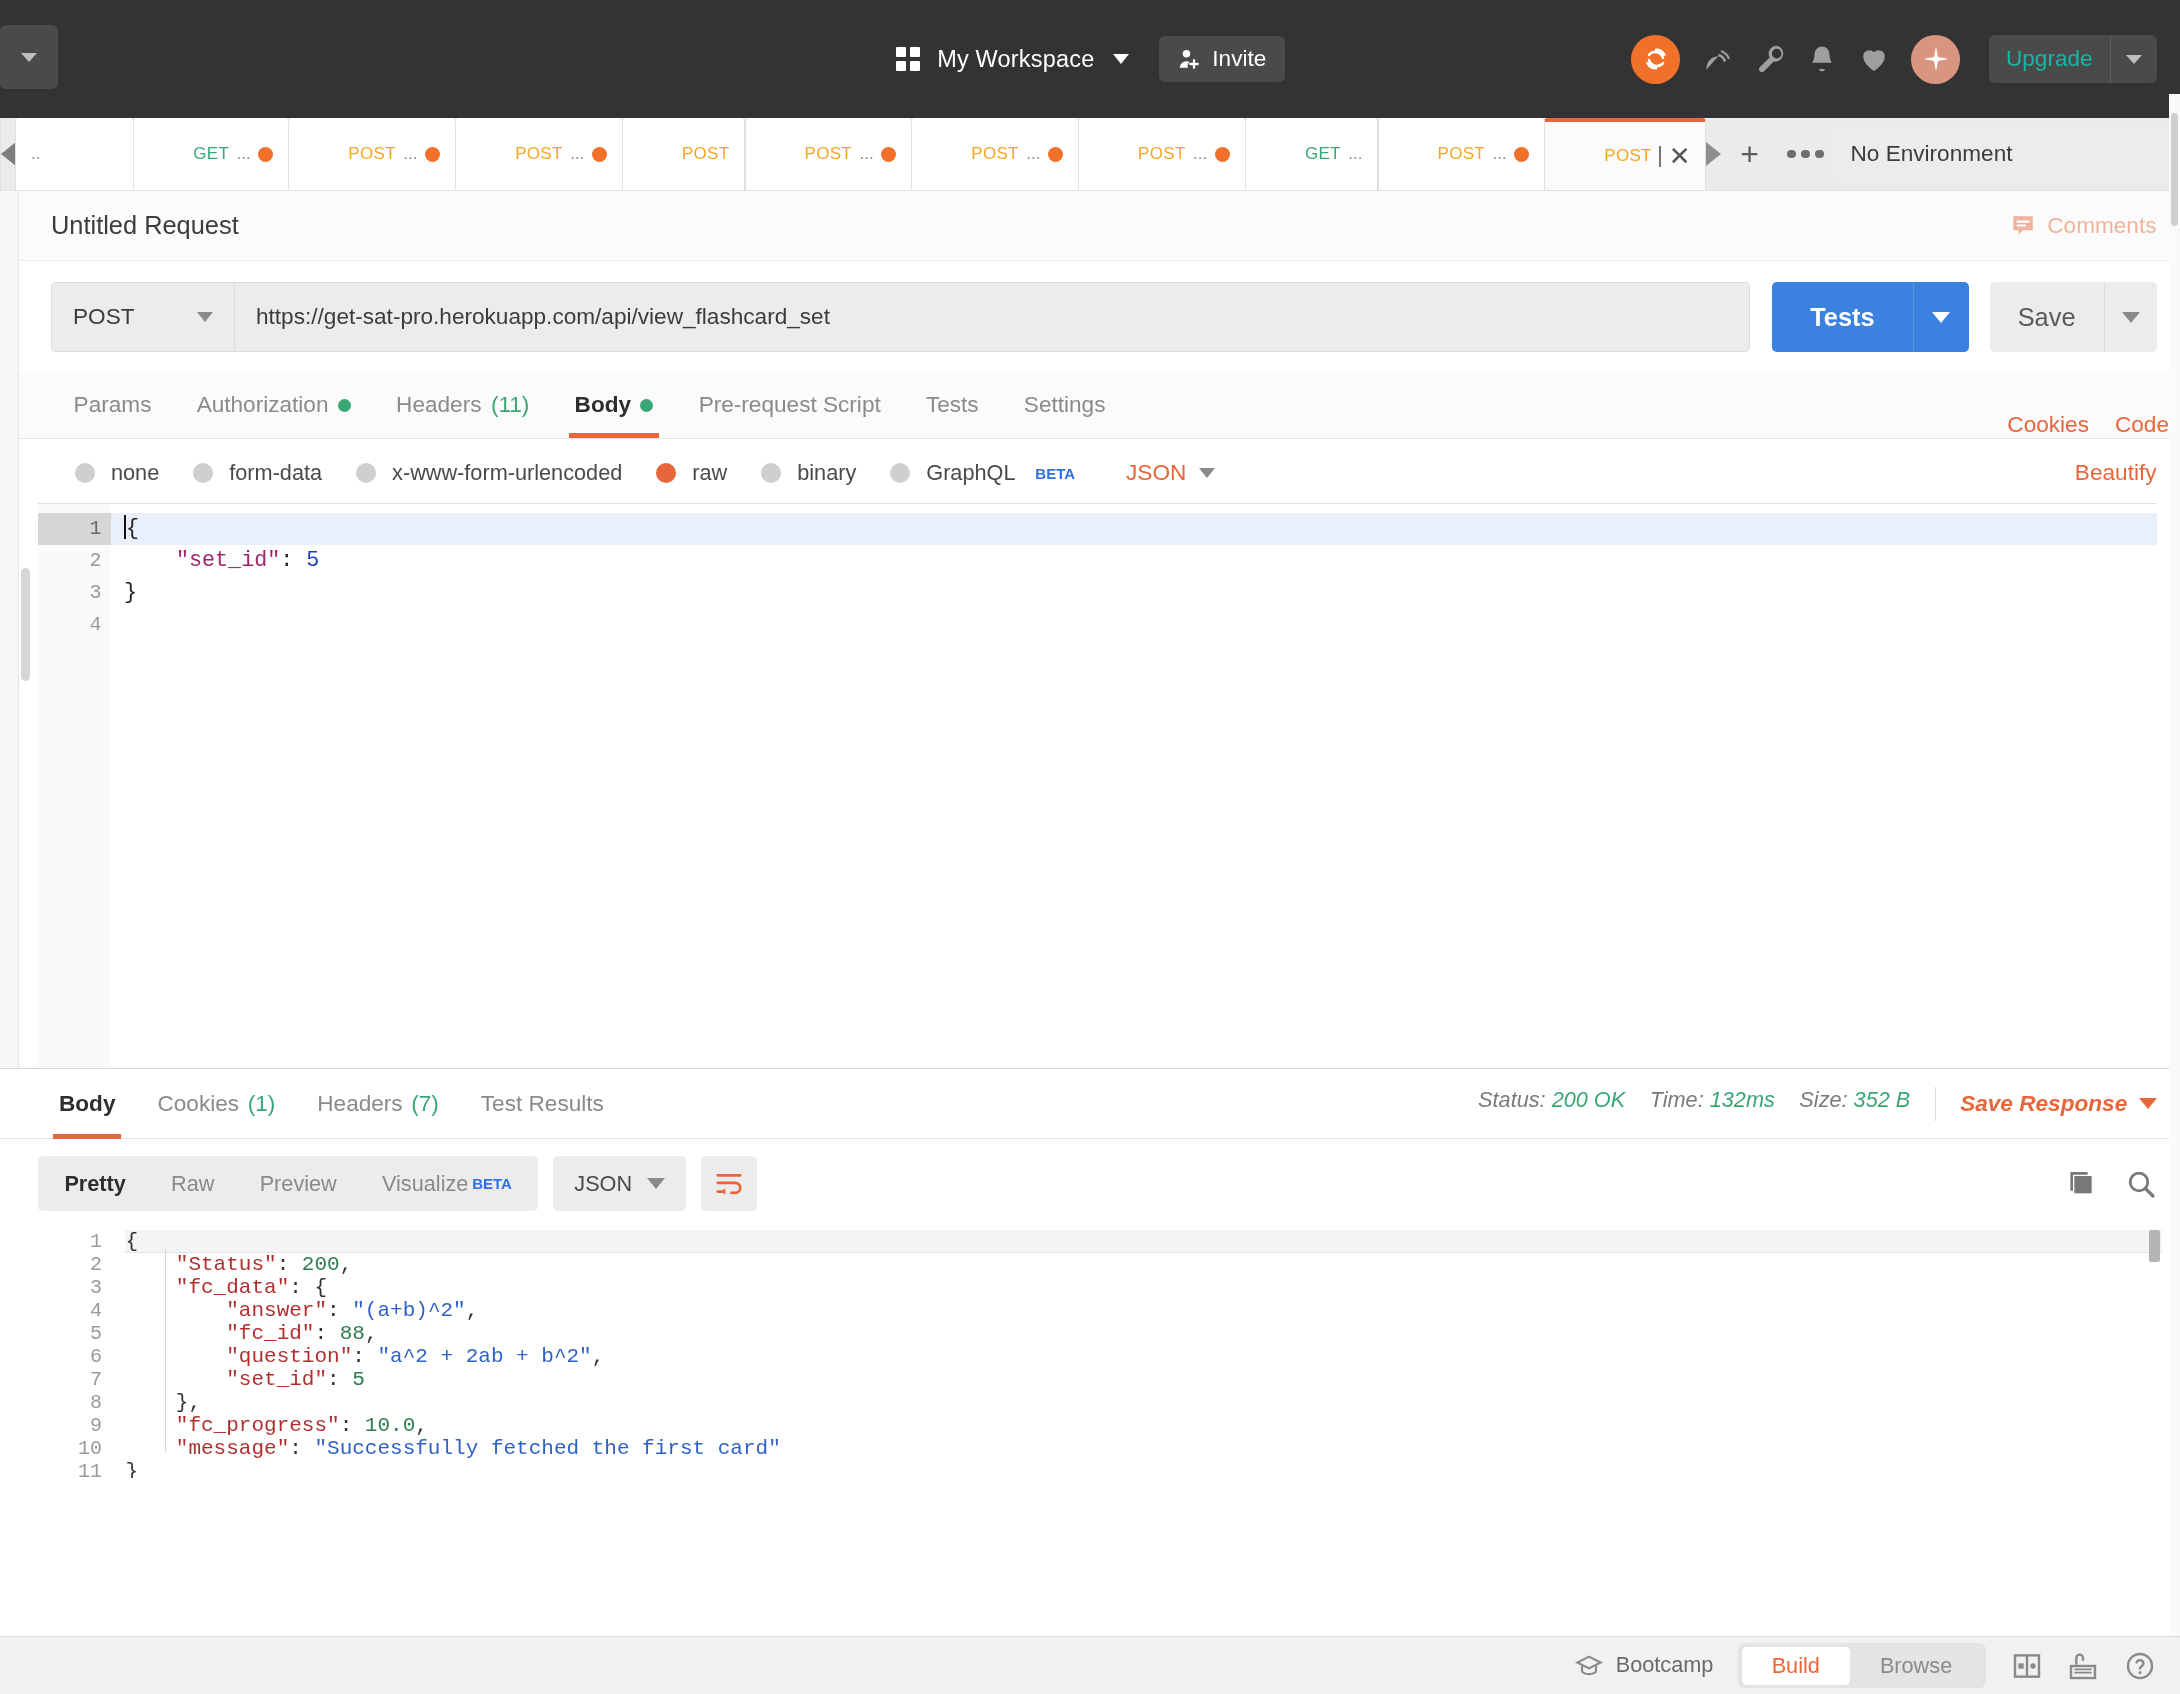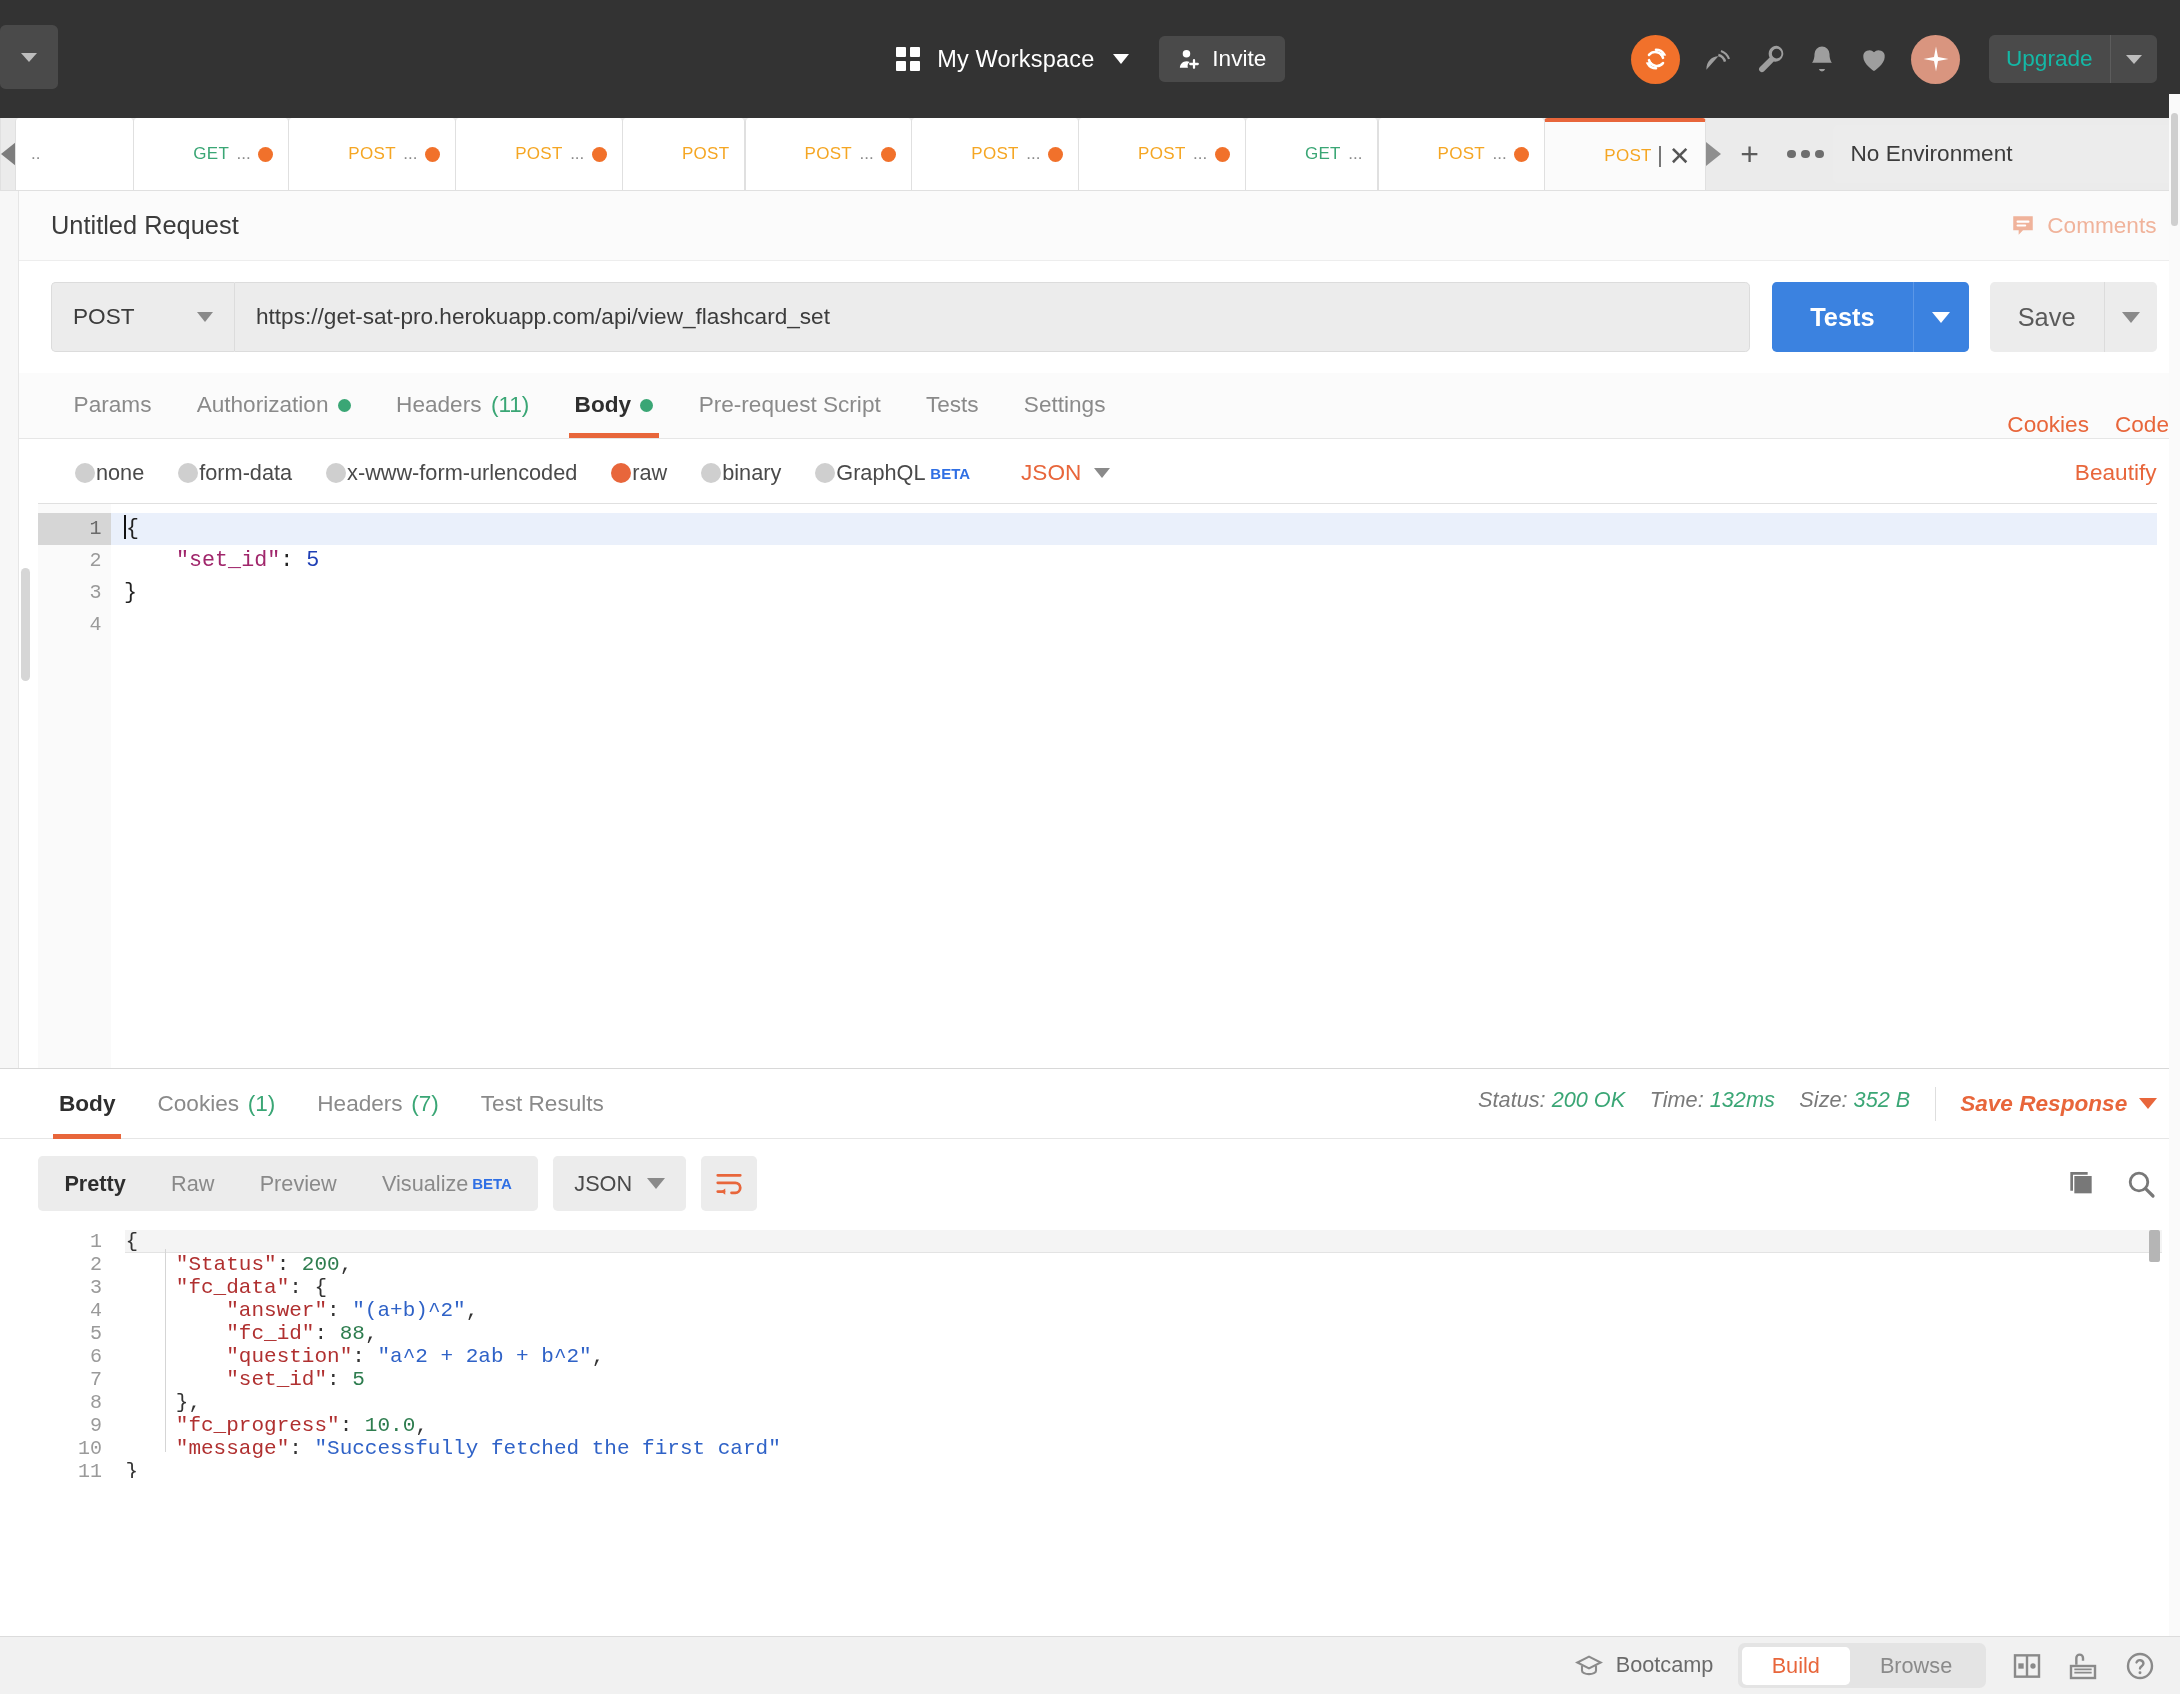--- a/index.html
+++ b/index.html
@@ -266,21 +266,21 @@
   .subtabs .right-links {
     margin-left: auto; display: flex; gap: 26px; align-items: center;
     color: #e8663b; font-size: 22.6px;
   }
 
   
   .bodytypes {
     display: flex; align-items: center; gap: 0;
     padding: 21px 24.5px 17px 75px; background: #fff;
   }
-  .radio-item { display: flex; align-items: center; gap: 1px; margin-right: 34px; font-size: 21.7px; color: #4a4a4a; }
+  .radio-item { display: flex; align-items: center; gap: 16px; margin-right: 34px; font-size: 21.7px; color: #4a4a4a; }
   .radio {
     width: 20px; height: 20px; border-radius: 50%; background: #cfcfcf; flex: none;
   }
   .radio.on { background: #e8663b; }
   .beta-sup {
     color: #2f6fe4; font-size: 15px; font-weight: bold;
     vertical-align: super; margin-left: 3.8px;
   }
   .json-sel {
     display: flex; align-items: center; gap: 13px; margin-left: 17px;

